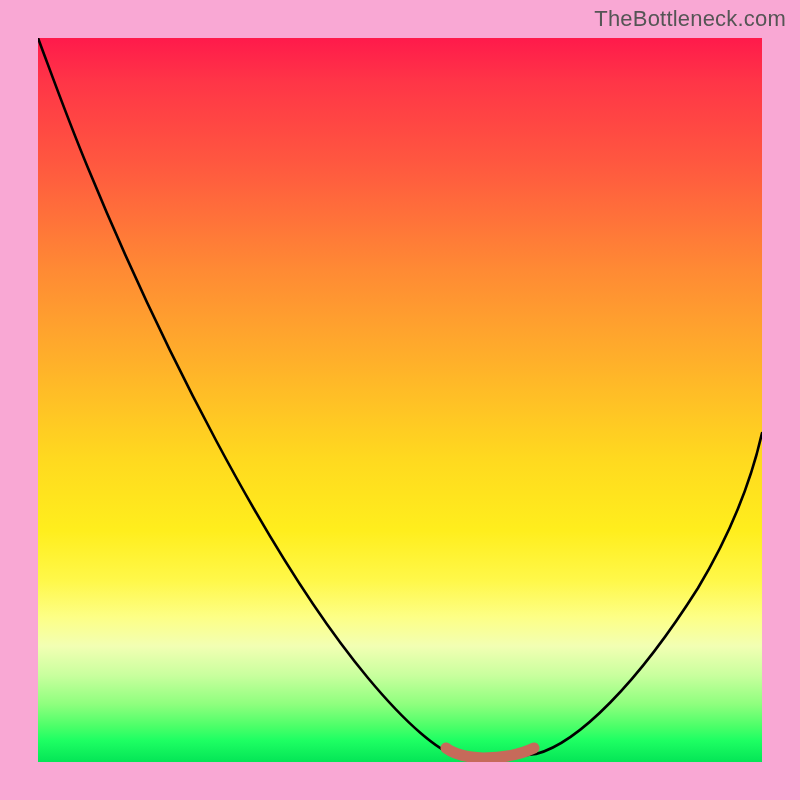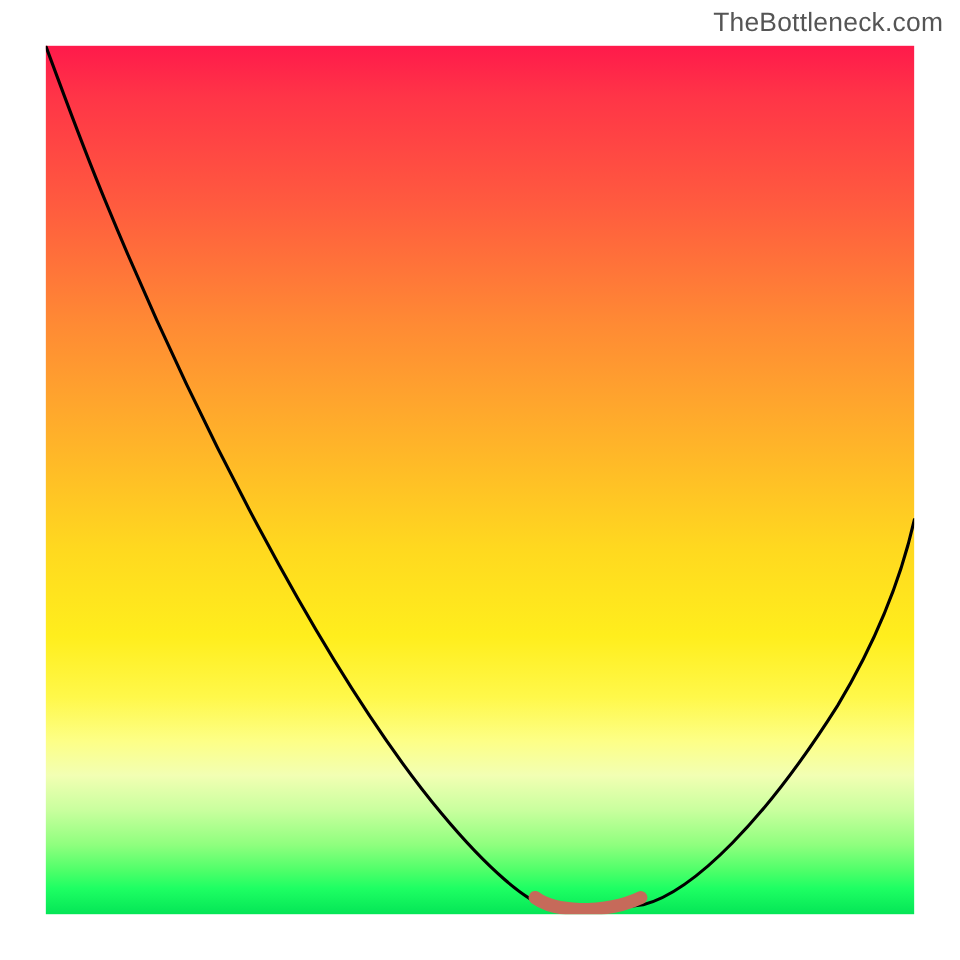--- a/index.html
+++ b/index.html
@@ -8,21 +8,21 @@
     width: 800px;
     height: 800px;
     background: #000;
     overflow: hidden;
     font-family: Arial, Helvetica, sans-serif;
   }
   .frame {
     position: relative;
     width: 800px;
     height: 800px;
-    background: #ffffff;
+    background: #f9a8d4;
   }
   .watermark {
     position: absolute;
     top: 6px;
     right: 14px;
     color: #555;
     font-size: 22px;
     font-weight: 500;
     letter-spacing: 0.2px;
     z-index: 50;

